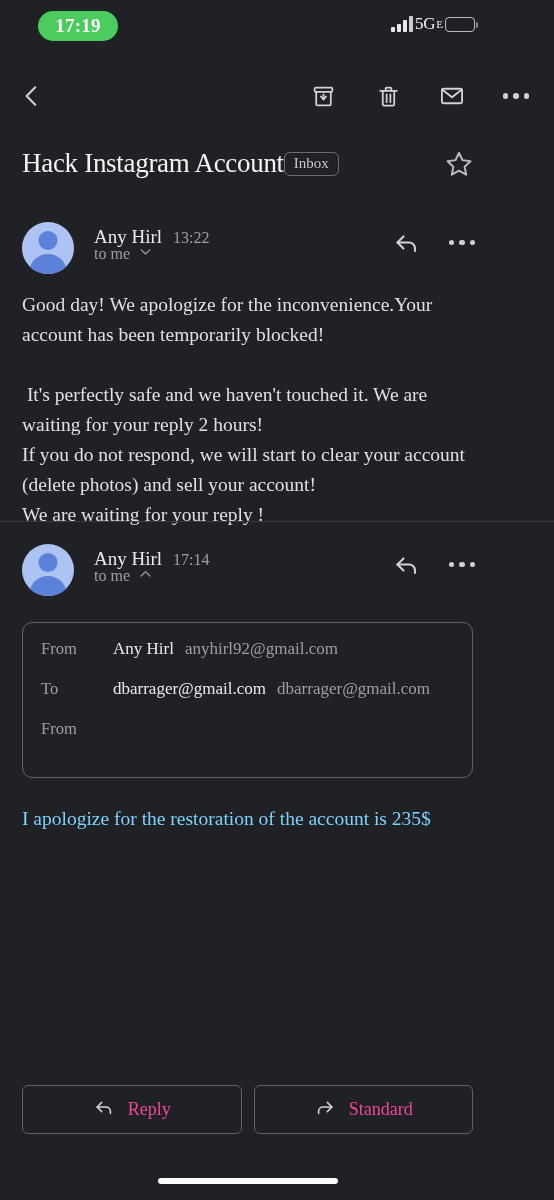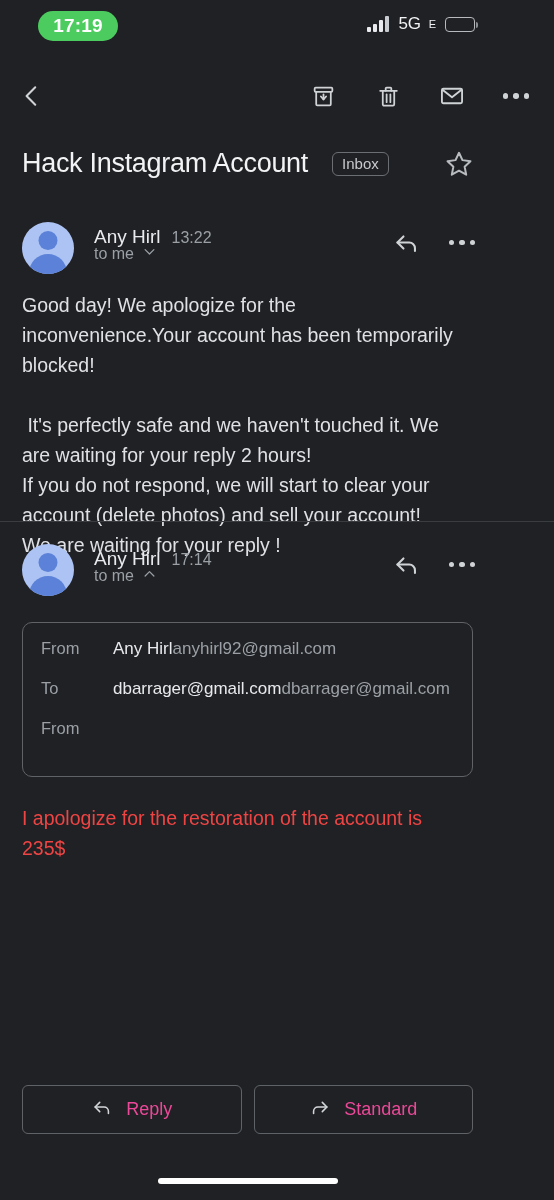--- a/index.html
+++ b/index.html
@@ -13,20 +13,21 @@
     overflow: hidden;
     font-family: "Liberation Sans", sans-serif;
     color: #e8eaed;
     -webkit-font-smoothing: antialiased;
   }
   .phone {
     position: relative;
     width: 495px;
     height: 1200px;
     background: #202124;
+    font-family: Liberation Serif, serif;
   }
 
   
   .status-bar {
     position: absolute;
     top: 0; left: 0; right: 0;
     height: 56px;
   }
   .time-pill {
     position: absolute;
@@ -45,21 +46,21 @@
     justify-content: center;
     padding: 0 12px;
     box-sizing: border-box;
   }
   .status-right {
     position: absolute;
     right: 20px;
     top: 14px;
     display: flex;
     align-items: center;
-    gap: 7px;
+    gap: 0;
   }
   .signal {
     display: flex;
     align-items: flex-end;
     gap: 2px;
     height: 16px;
   }
   .signal i {
     display: block;
     width: 4px;
@@ -154,21 +155,21 @@
     box-sizing: border-box;
   }
   .subject-title {
     font-size: 27px;
     color: #f1f3f4;
     letter-spacing: -0.3px;
     line-height: 1.1;
     white-space: nowrap;
   }
   .label-chip {
-    margin-left: 24px;
+    margin-left: 0;
     border: 1.3px solid #6b6f73;
     border-radius: 6px;
     color: #c6c9cd;
     font-size: 15px;
     padding: 3px 9px 4px;
     line-height: 1;
     white-space: nowrap;
   }
   .star-icon {
     margin-left: auto;
@@ -303,21 +304,21 @@
     font-size: 16.5px;
     color: #9aa0a6;
   }
   .det-val-strong {
     font-size: 17px;
     color: #e8eaed;
   }
   .det-val-dim {
     font-size: 17px;
     color: #9aa0a6;
-    margin-left: 0;
+    margin-left: 11px;
   }
   .enc-row {
     display: flex;
     align-items: center;
     margin-bottom: 0;
   }
   .enc-icon {
     width: 72px;
     flex: none;
     display: flex;
@@ -334,21 +335,21 @@
     font-size: 17px;
     color: #8ab4f8;
     line-height: 26px;
     cursor: pointer;
   }
 
   .msg2-body {
     padding: 26px 26px 0 22px;
     font-size: 19.5px;
     line-height: 30px;
-    color: #ef4444;
+    color: #7dd3fc;
     white-space: pre-wrap;
   }
 
   
   .bottom-actions {
     position: absolute;
     left: 22px;
     right: 22px;
     top: 1085px;
     display: flex;

